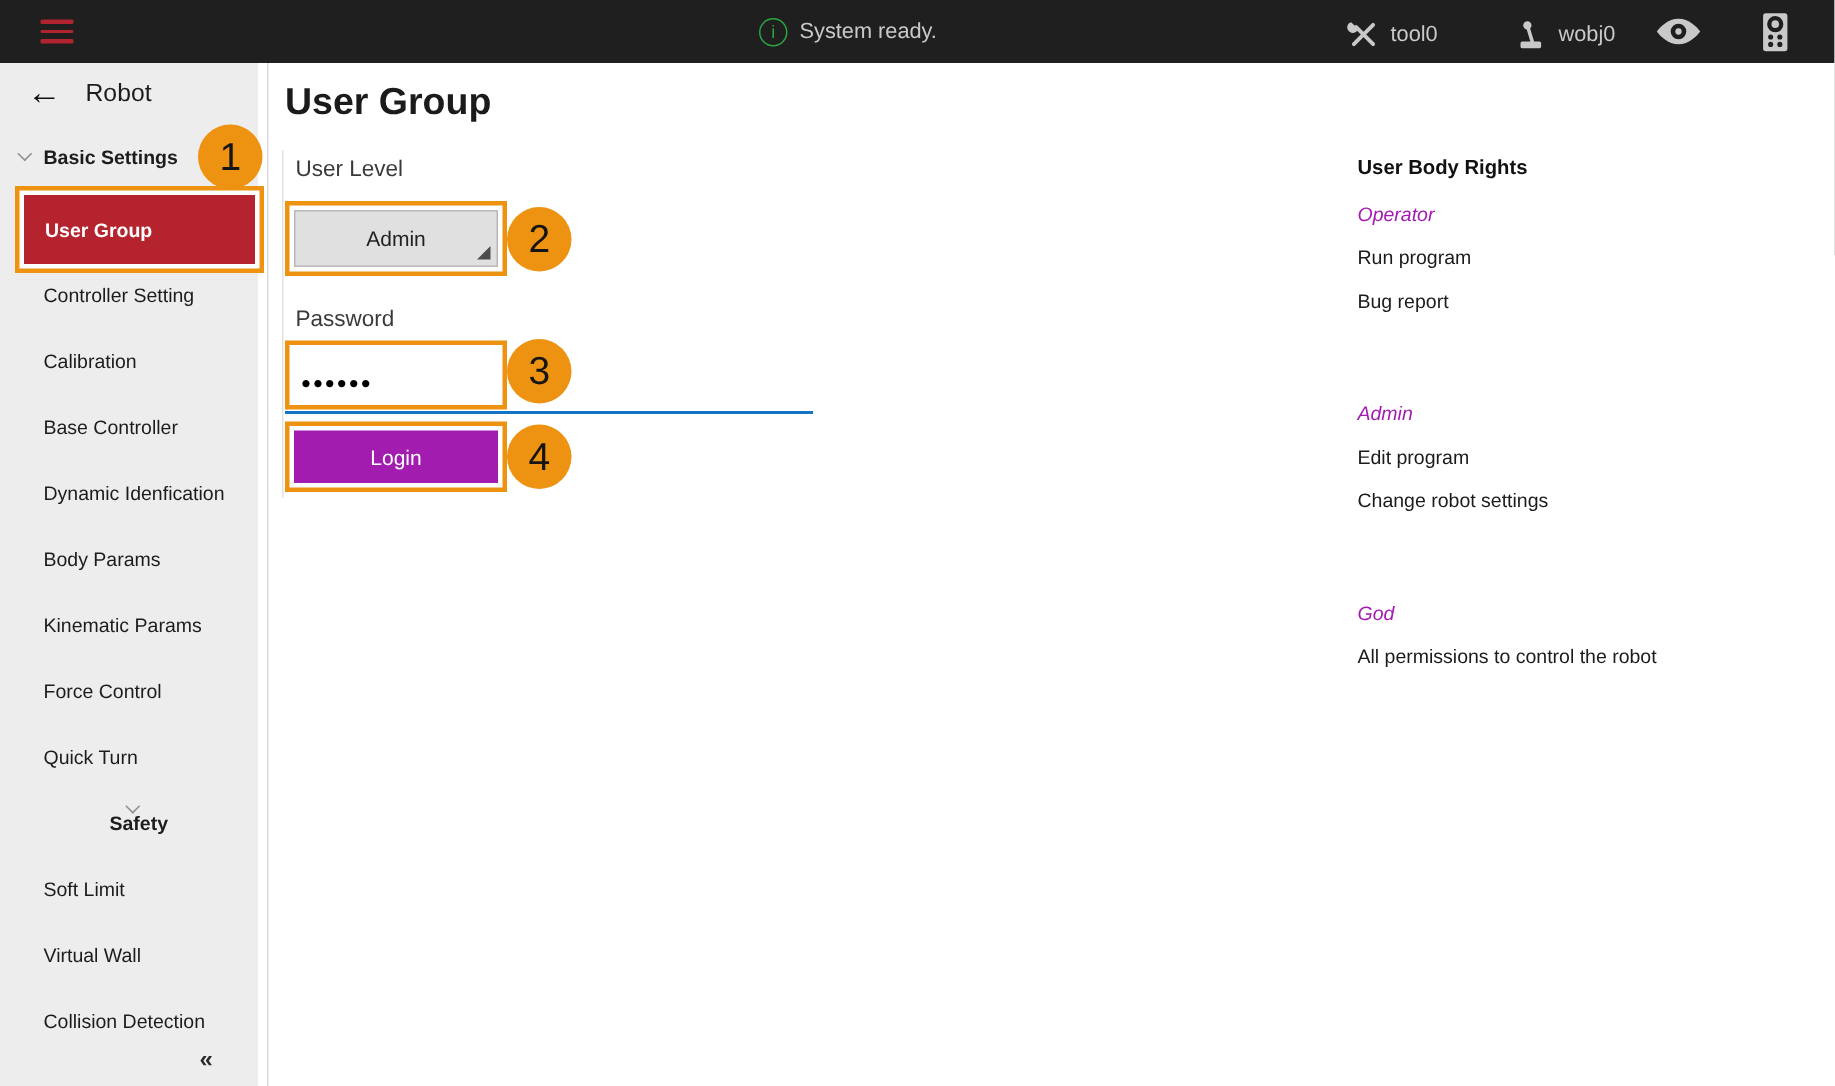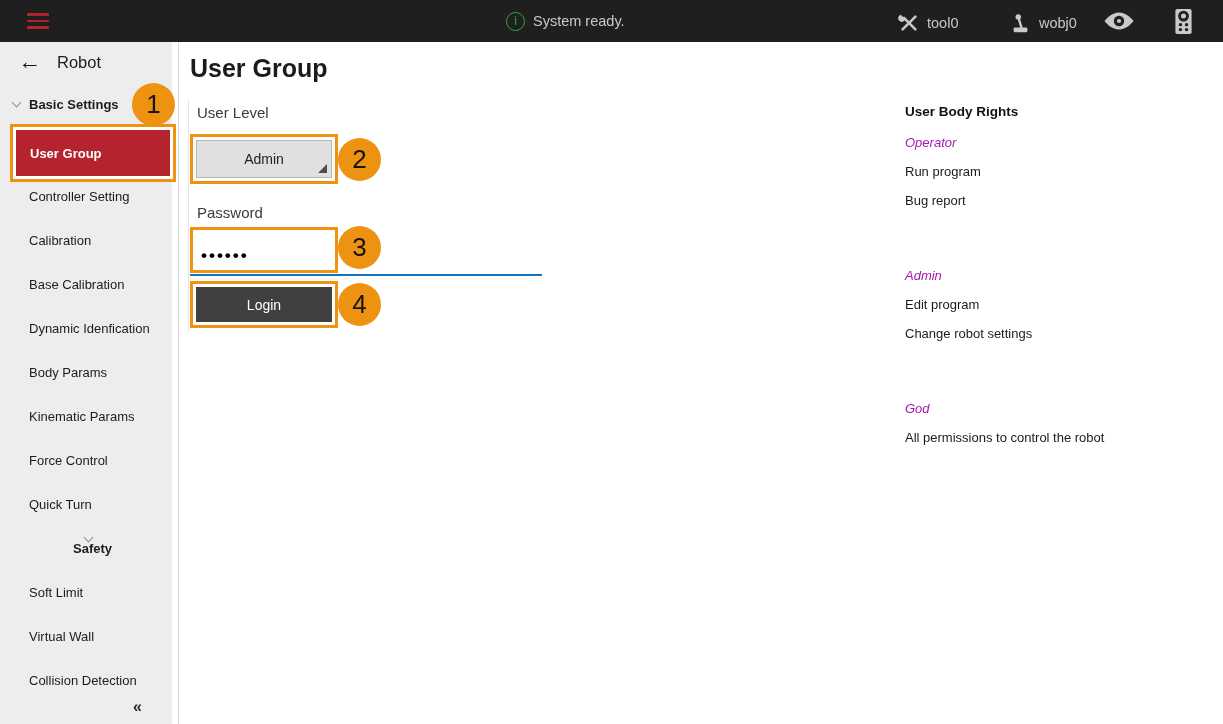--- a/index.html
+++ b/index.html
@@ -45,21 +45,21 @@
   .annot-dd { left:190px; top:134px; width:148px; height:50px; }
   .dropdown { position:relative; width:100%; height:100%; background:#e0e0e0; border:1px solid #b9b9b9; display:flex; align-items:center; justify-content:center; font-size:14px; color:#222; cursor:pointer; }
   .dd-tri { position:absolute; right:4px; bottom:4px; width:0; height:0; border-left:9px solid transparent; border-bottom:9px solid #4c4c4c; }
 
   .annot-pw { left:190px; top:227px; width:148px; height:46px; }
   .pw-input { width:100%; height:100%; background:#ffffff; display:flex; align-items:flex-end; padding:0 0 1px 5px; font-size:17px; letter-spacing:2px; color:#000; font-weight:bold; cursor:text; }
 
   .blue-line { position:absolute; left:190px; top:274px; width:352px; height:2px; background:#1474c4; }
 
   .annot-lg { left:190px; top:281px; width:148px; height:47px; }
-  .login-btn { width:100%; height:100%; background:#404040; color:#ffffff; font-size:14px; display:flex; align-items:center; justify-content:center; cursor:pointer; }
+  .login-btn { width:100%; height:100%; background:#a21caf; color:#ffffff; font-size:14px; display:flex; align-items:center; justify-content:center; cursor:pointer; }
 
   
   .rights { position:absolute; left:905px; top:0; width:300px; }
   .rights-line { position:absolute; left:0; font-size:13px; color:#1b1b1b; white-space:nowrap; }
   .rights-title { font-weight:bold; color:#111; font-size:13.5px; }
   .rights-role { font-style:italic; color:#a21caf; }
 </style>
 </head>
 <body>
 
@@ -120,21 +120,21 @@
     <div id="side-rows">
         <div class="side-row group" style="top: 52px;">
           <span class="chev"></span>
           <span>Basic Settings</span>
         </div>
         <div class="annot sel-box" style="top: 82px;">
           <div class="sel-inner">User Group</div>
         </div>
         <div class="side-row item" style="top: 144px;">Controller Setting</div>
         <div class="side-row item" style="top: 188px;">Calibration</div>
-        <div class="side-row item" style="top: 232px;">Base Calibration</div>
+        <div class="side-row item" style="top: 232px;">Base Controller</div>
         <div class="side-row item" style="top: 276px;">Dynamic Idenfication</div>
         <div class="side-row item" style="top: 320px;">Body Params</div>
         <div class="side-row item" style="top: 364px;">Kinematic Params</div>
         <div class="side-row item" style="top: 408px;">Force Control</div>
         <div class="side-row item" style="top: 452px;">Quick Turn</div>
         <div class="side-row group" style="top: 496px; flex-direction: column;">
           <span class="chev"></span>
           <span>Safety</span>
         </div>
         <div class="side-row item" style="top: 540px;">Soft Limit</div>

